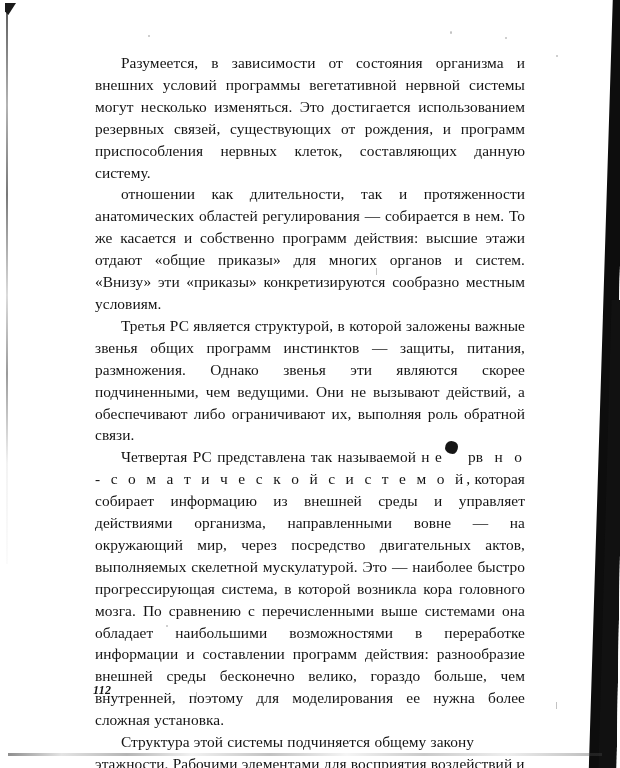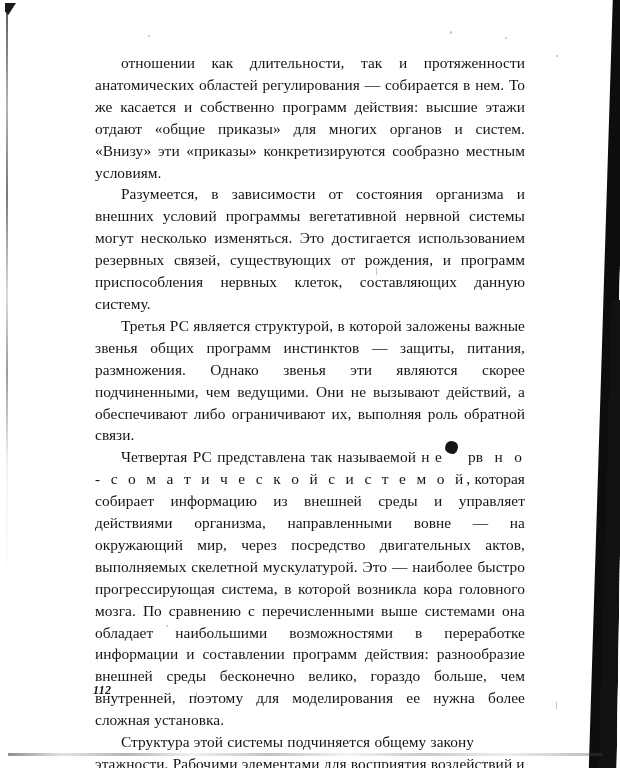--- a/index.html
+++ b/index.html
@@ -161,23 +161,23 @@
   <div class="speck" style="left:450px;top:31px;width:2px;height:3px;"></div>
   <div class="speck" style="left:505px;top:37px;width:2px;height:2px;"></div>
   <div class="speck" style="left:556px;top:55px;width:2px;height:2px;"></div>
   <div class="speck" style="left:166px;top:625px;width:2px;height:2px;"></div>
   <div class="tick-mark" style="left:376px;top:268px;"></div>
   <div class="tick-mark" style="left:196px;top:692px;"></div>
   <div class="tick-mark" style="left:556px;top:702px;"></div>
 
   <div class="text-body">
 
+    <p class="para">Разумеется, в зависимости от состояния организма и внешних условий программы вегетативной нервной системы могут несколько изменяться. Это достигается использованием резервных связей, существующих от рождения, и программ приспособления нервных клеток, составляющих данную систему.</p>
+
     <p class="para">отношении как длительности, так и протяженности анатомических областей регулирования — собирается в нем. То же касается и собственно программ действия: высшие этажи отдают «общие приказы» для многих органов и систем. «Внизу» эти «приказы» конкретизируются сообразно местным условиям.</p>
-
-    <p class="para">Разумеется, в зависимости от состояния организма и внешних условий программы вегетативной нервной системы могут несколько изменяться. Это достигается использованием резервных связей, существующих от рождения, и программ приспособления нервных клеток, составляющих данную систему.</p>
 
     <p class="para">Третья РС является структурой, в которой заложены важные звенья общих программ инстинктов — защиты, питания, размножения. Однако звенья эти являются скорее подчиненными, чем ведущими. Они не вызывают действий, а обеспечивают либо ограничивают их, выполняя роль обратной связи.</p>
 
     <p class="para"><span>Четвертая РС представлена так называемой н е</span><span class="blot">р</span><span class="spaced">в н о - с о м а т и ч е с к о й   с и с т е м о й</span><span>, которая собирает информацию из внешней среды и управляет действиями организма, направленными вовне — на окружающий мир, через посредство двигательных актов, выполняемых скелетной мускулатурой. Это — наиболее быстро прогрессирующая система, в которой возникла кора головного мозга. По сравнению с перечисленными выше системами она обладает наибольшими возможностями в переработке информации и составлении программ действия: разнообразие внешней среды бесконечно велико, гораздо больше, чем внутренней, поэтому для моделирования ее нужна более сложная установка.</span></p>
 
     <p class="para">Структура этой системы подчиняется общему закону этажности. Рабочими элементами для восприятия воздействий и выделения из них первичной информации в</p>
 
   </div>
 
   <div class="page-number">112</div>

